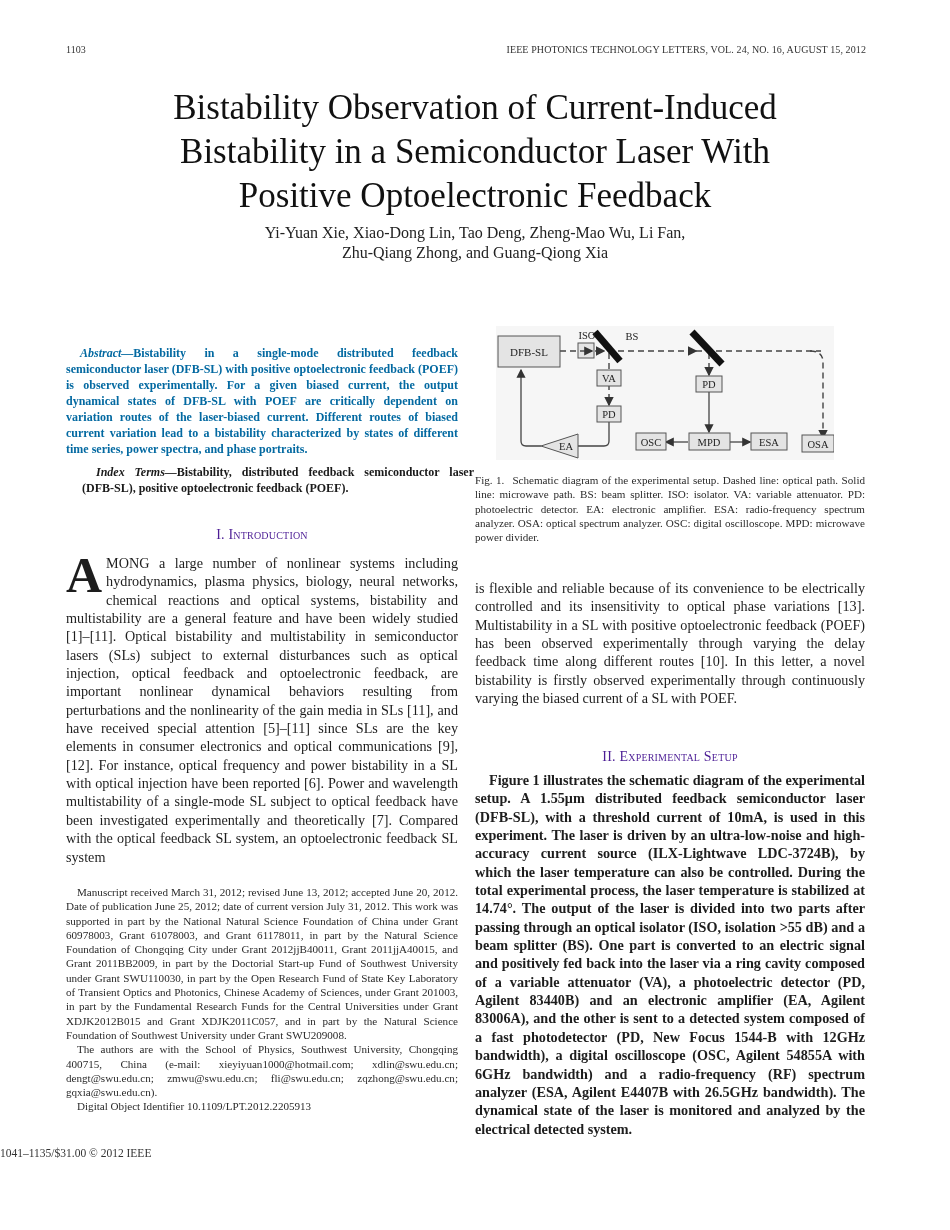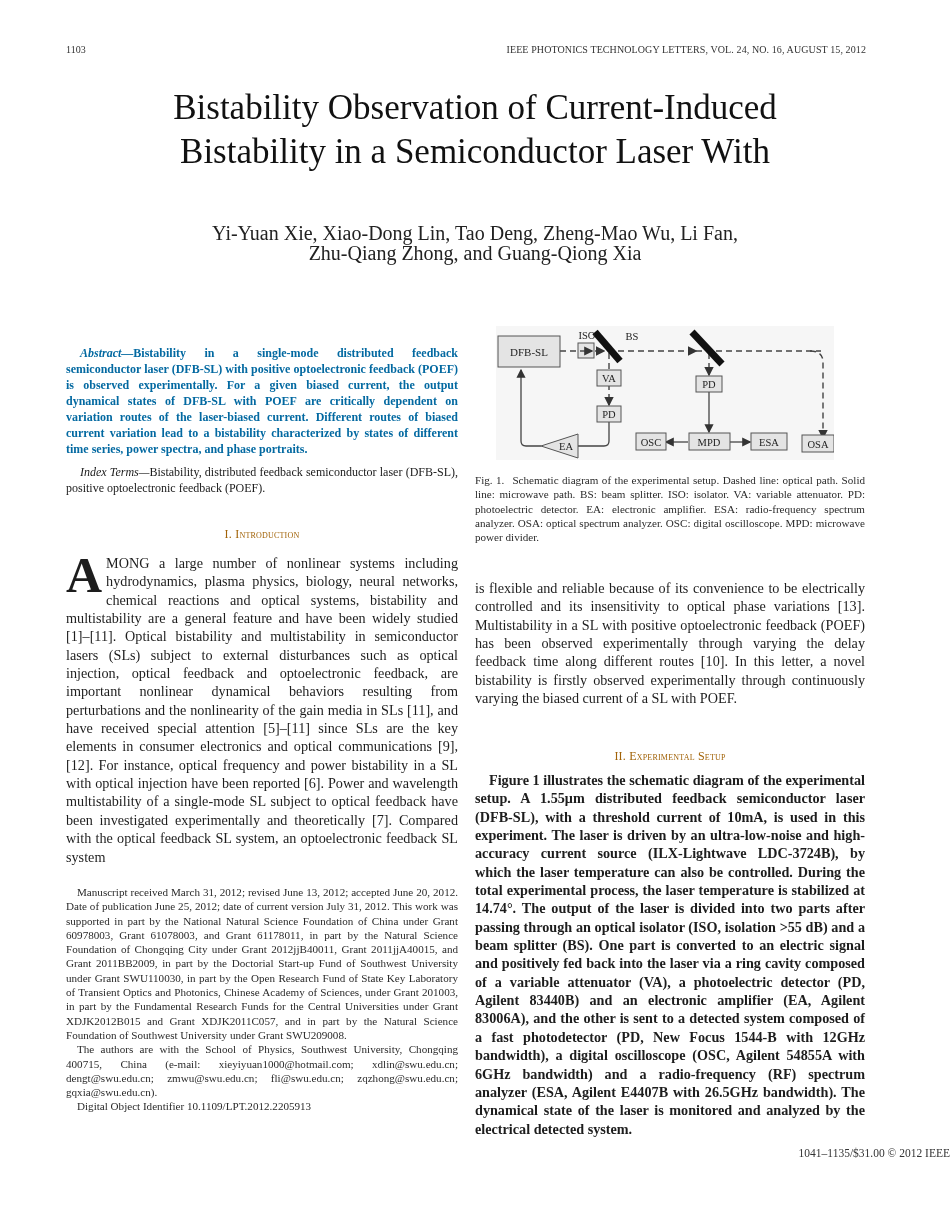--- a/index.html
+++ b/index.html
@@ -4,62 +4,63 @@
 <style>
   * { margin: 0; padding: 0; box-sizing: border-box; }
   html, body { width: 950px; height: 1230px; background: #ffffff; }
   body { position: relative; font-family: "Liberation Serif", "DejaVu Serif", serif; color: #1a1a1a; overflow: hidden; }
 
   .running-head { position: absolute; top: 44px; left: 66px; right: 84px; height: 14px; font-size: 10px; color: #333; }
   .running-head .page-num { position: absolute; left: 0; top: 0; }
   .running-head .journal { position: absolute; right: 0; top: 0; letter-spacing: 0.1px; }
 
   .title { position: absolute; top: 86px; left: 60px; width: 830px; text-align: center; font-size: 35px; line-height: 44px; font-weight: normal; color: #111; }
-  .authors { position: absolute; top: 223px; left: 60px; width: 830px; text-align: center; font-size: 20px; line-height: 20px; color: #222; }
+  .authors { position: absolute; top: 223px; left: 60px; width: 830px; text-align: center; font-size: 16px; line-height: 20px; color: #222; }
 
   .col { position: absolute; text-align: justify; }
   .col-left { left: 66px; width: 392px; }
   .col-right { left: 475px; width: 390px; }
 
   .abstract { top: 331px; font-size: 12px; line-height: 16px; font-weight: bold; color: #0369a1; text-indent: 14px; margin-top: 14px; }
   .abstract .lead { font-style: italic; font-weight: bold; }
-  .index-terms { top: 464px; font-size: 12px; line-height: 16.2px; font-weight: normal; text-indent: 14px; }
+  .index-terms { top: 464px; font-size: 12px; line-height: 16.2px; font-weight: bold; text-indent: 14px; margin-left: 16px; }
   .index-terms .lead { font-style: italic; }
 
-  .section-head { position: absolute; text-align: center; font-size: 12px; color: #a16207; letter-spacing: 0.2px; }
+  .section-head { position: absolute; text-align: center; font-size: 14px; color: #4c1d95; letter-spacing: 0.2px; }
   .section-head .sc { font-variant: small-caps; }
   .sec1 { top: 527px; left: 66px; width: 392px; }
   .sec2 { top: 749px; left: 475px; width: 390px; }
 
   .body-text { font-size: 14.2px; line-height: 18.35px; color: #1d1d1d; }
   .intro { top: 554px; }
   .intro .dropcap { float: left; font-size: 50px; line-height: 38px; margin: 2px 4px 0 0; font-weight: bold; }
   .right-intro { top: 579px; }
   .setup { top: 771px; text-indent: 14px; font-weight: bold; }
 
   .footnote { top: 885px; font-size: 11.1px; line-height: 14.3px; color: #2a2a2a; }
   .footnote p { text-indent: 11px; }
 
   .fig-wrap { position: absolute; top: 326px; left: 496px; width: 338px; height: 134px; }
   .fig-caption { top: 473px; font-size: 11.1px; line-height: 14.3px; color: #2a2a2a; }
   .fig-caption .fig-label { margin-right: 8px; }
 
-  .copyright { position: absolute; top: 1147px; left: 0; width: 950px; text-align: right; font-size: 11.5px; color: #333; padding-left: 38px; }
+  .copyright { position: absolute; top: 1147px; left: 0; width: 950px; text-align: left; font-size: 11.5px; color: #333; }
 </style>
 </head>
 <body>
 
 <div class="running-head">
   <span class="page-num">1103</span>
   <span class="journal">IEEE PHOTONICS TECHNOLOGY LETTERS, VOL. 24, NO. 16, AUGUST 15, 2012</span>
 </div>
 
 <h1 class="title">
   <div>Bistability Observation of Current-Induced</div>
   <div>Bistability in a Semiconductor Laser With</div>
+  <div>Positive Optoelectronic Feedback</div>
 </h1>
 
 <div class="authors">
   <div>Yi-Yuan Xie, Xiao-Dong Lin, Tao Deng, Zheng-Mao Wu, Li Fan,</div>
   <div>Zhu-Qiang Zhong, and Guang-Qiong Xia</div>
 </div>
 
 <div class="col col-left abstract">
   <span class="lead">Abstract—</span><span>Bistability in a single-mode distributed feedback semiconductor laser (DFB-SL) with positive optoelectronic feedback (POEF) is observed experimentally. For a given biased current, the output dynamical states of DFB-SL with POEF are critically dependent on variation routes of the laser-biased current. Different routes of biased current variation lead to a bistability characterized by states of different time series, power spectra, and phase portraits.</span>
 </div>

